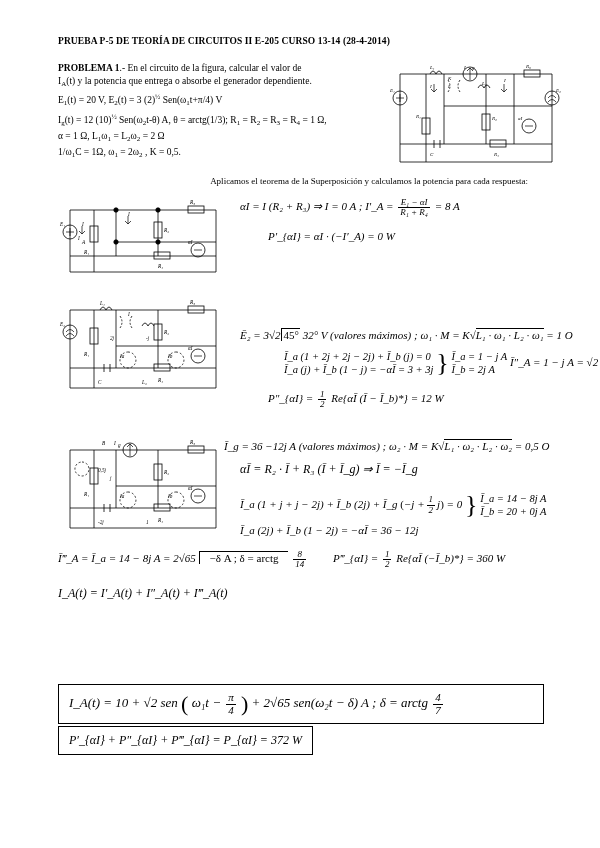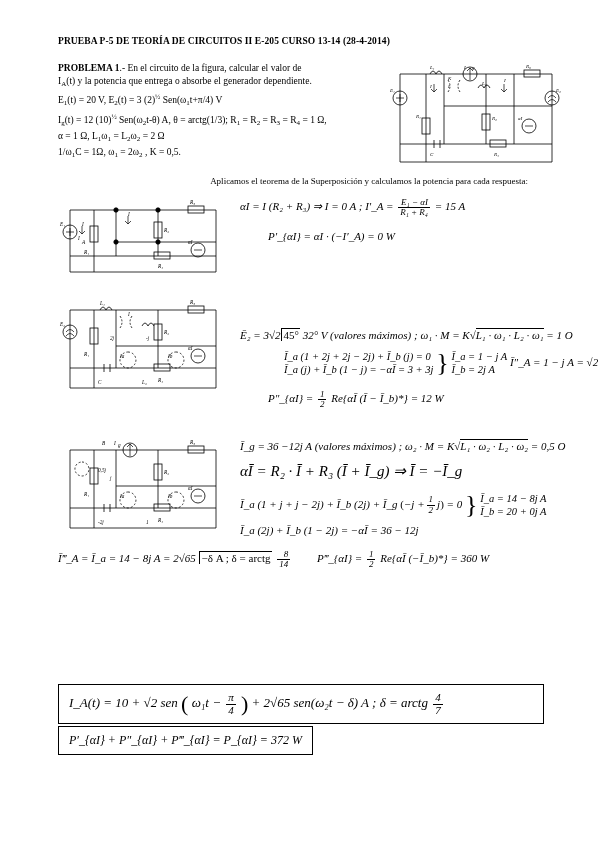--- a/index.html
+++ b/index.html
@@ -36,23 +36,23 @@
   .fig svg{display:block;}
 
   
   .math{
     position:absolute;
     font-family:"Liberation Serif", serif;
     font-style:italic;
     font-size:11px;
     white-space:nowrap;
   }
-  .big{font-size:15px;}
+  .big{font-size:12px;}
   .frac{
-    display:inline-block;vertical-align:middle;text-align:right;
+    display:inline-block;vertical-align:middle;text-align:center;
     font-size:9px;line-height:1.05;margin:0 2px;
   }
   .frac .num{display:block;border-bottom:1px solid #000;padding:0 2px;}
   .frac .den{display:block;padding:0 2px;}
   .brace{
     display:inline-block;font-size:26px;line-height:10px;vertical-align:middle;
     font-style:normal;
   }
   .boxed{
     position:absolute;border:1px solid #000;padding:6px 10px;
@@ -188,21 +188,21 @@
         <text x="100" y="72">R₄</text>
         <text x="130" y="48">αI</text>
         <text x="70" y="20">I</text>
       </g>
     </svg>
   </div>
 
   <div class="math" style="left:240px;top:198px;">
     <span>αI = I (R₂ + R₃)   ⇒   I = 0 A   ;   I′_A =</span>
     <span class="frac"><span class="num">E₁ − αI</span><span class="den">R₁ + R₄</span></span>
-    <span>= 15 A</span>
+    <span>= 8 A</span>
   </div>
   <div class="math" style="left:268px;top:230px;">P′_{αI} = αI · (−I′_A) = 0 W</div>
 
   <div class="fig" style="left:58px;top:296px;">
     <svg width="172" height="108" viewBox="0 0 172 108">
       <g stroke="#000" fill="none" stroke-width="0.8">
         <path d="M12,14 H158 V92 H12 Z"></path>
         <path d="M58,14 V50"></path>
         <path d="M100,14 V50"></path>
         <path d="M58,50 H158"></path>
@@ -311,47 +311,48 @@
         <text x="62" y="62">Ia</text>
         <text x="110" y="62">Ib</text>
         <text x="40" y="36">0,5j</text>
         <text x="52" y="44">j</text>
         <text x="40" y="88">-2j</text>
         <text x="88" y="88">1</text>
       </g>
     </svg>
   </div>
 
-  <div class="math" style="left:240px;top:440px;">
+  <div class="math" style="left:224px;top:440px;">
     <span>Ī_g = 36 −12j A (valores máximos)  ;   ω₂ · M = K</span><span style="font-style:normal;">√</span><span class="ovl">L₁ · ω₂ · L₂ · ω₂</span>
     <span>= 0,5 O</span>
   </div>
   <div class="math big" style="left:240px;top:462px;">αĪ = R₂ · Ī + R₃ (Ī + Ī_g)   ⇒   Ī = −Ī_g</div>
 
   <div class="math" style="left:240px;top:492px;">
     <span>Ī_a (1 + j + j − 2j) + Ī_b (2j) + Ī_g</span>
     <span style="font-style:normal;">(</span><span>−j +</span><span class="frac"><span class="num">1</span><span class="den">2</span></span><span>j</span><span style="font-style:normal;">)</span>
     <span>= 0</span>
     <span class="brace">}</span>
     <span class="stack">
       <span>Ī_a = 14 − 8j  A</span><br>
       <span>Ī_b = 20 + 0j  A</span>
     </span>
   </div>
   <div class="math" style="left:240px;top:524px;">Ī_a (2j) + Ī_b (1 − 2j) = −αĪ = 36 − 12j</div>
 
   <div class="math" style="left:58px;top:550px;">
     <span>Ī‴_A = Ī_a = 14 − 8j  A = 2√65</span>
-    <span style="font-style:normal;display:inline-block;border-left:1px solid #000;border-top:1px solid #000;padding:0 2px;"><span>−δ  A ;   δ = arctg</span></span>
+    <span style="font-style:normal;display:inline-block;border-left:1px solid #000;border-top:1px solid #000;padding:0 10px;"><span>−δ  A ;   δ = arctg</span></span>
     <span class="frac"><span class="num">8</span><span class="den">14</span></span>
     <span style="margin-left:22px;">P‴_{αI} =</span>
     <span class="frac"><span class="num">1</span><span class="den">2</span></span>
     <span>Re{αĪ (−Ī_b)*} = 360 W</span>
   </div>
 
+  <div class="math big" style="left:58px;top:586px;">I_A(t) = I′_A(t) + I″_A(t) + I‴_A(t)</div>
 
   <div class="boxed" style="left:58px;top:660px;width:464px;font-size:13px;margin-top:24px;">
     <span>I_A(t) = 10 + √2 sen</span>
     <span style="font-style:normal;font-size:22px;vertical-align:-4px;">(</span>
     <span>ω₁t −</span>
     <span class="frac" style="font-size:11px;"><span class="num">π</span><span class="den">4</span></span>
     <span style="font-style:normal;font-size:22px;vertical-align:-4px;">)</span>
     <span>+ 2√65 sen(ω₂t − δ) A  ;   δ = arctg</span>
     <span class="frac" style="font-size:11px;"><span class="num">4</span><span class="den">7</span></span>
   </div>

